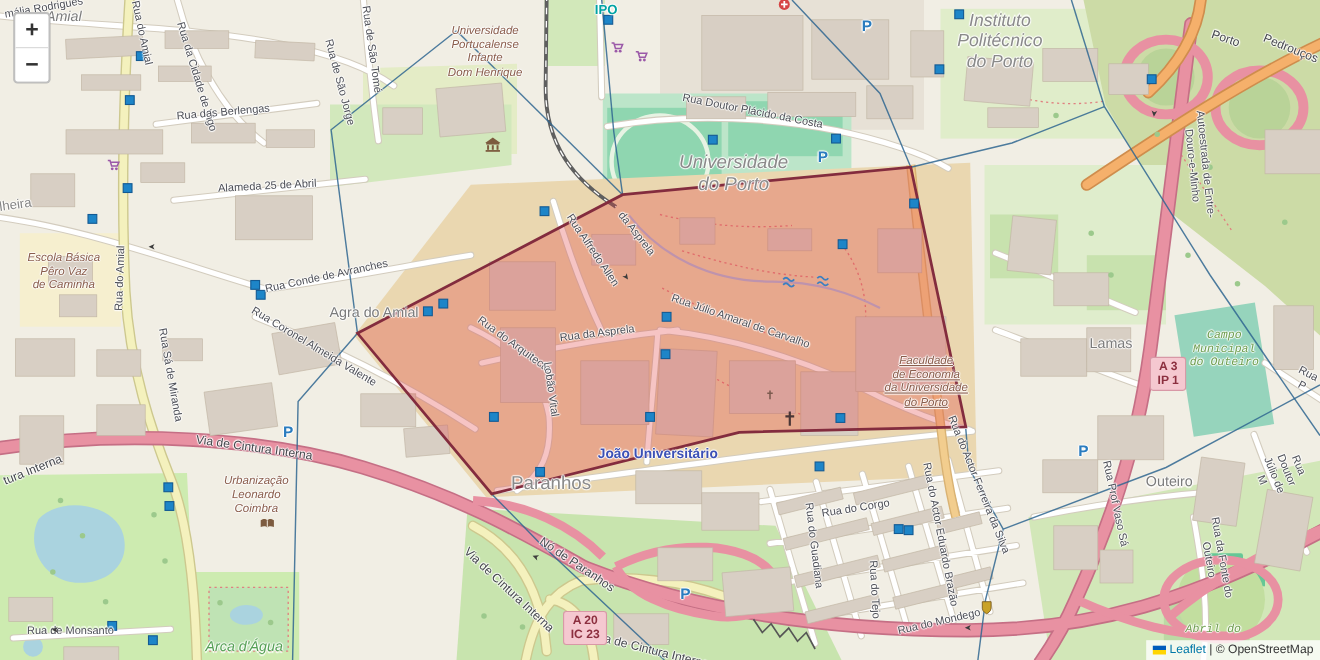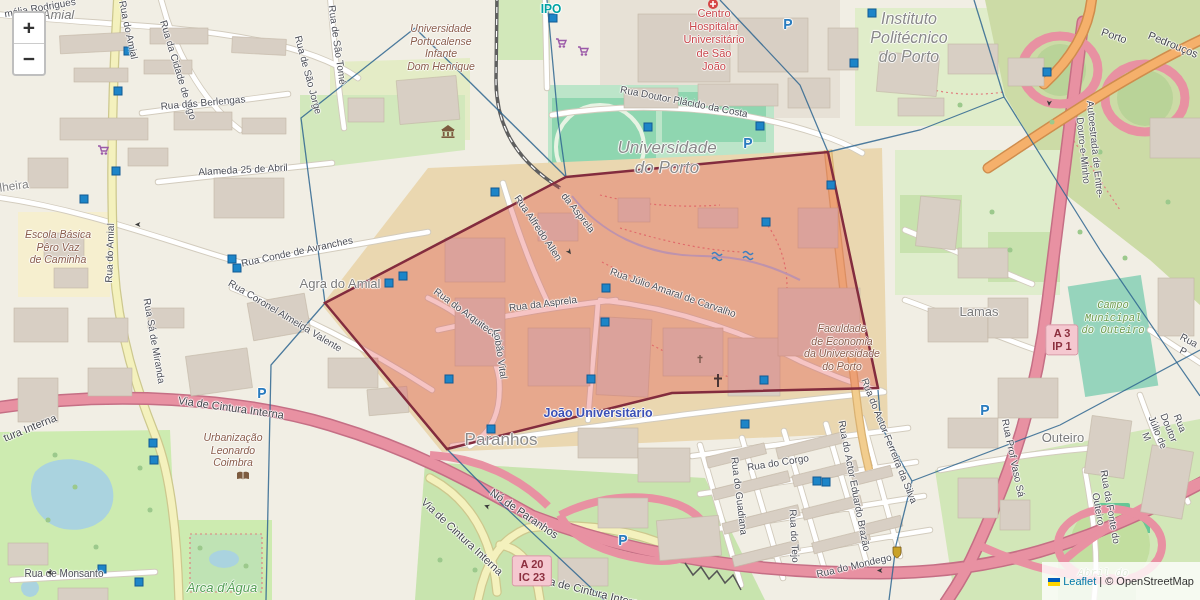--- a/index.html
+++ b/index.html
@@ -27,21 +27,21 @@
          border:1px solid #d898a6;border-radius:3px;font-weight:bold;font-size:11px;
          line-height:1.15;padding:2px 6px;text-align:center;white-space:pre-line;pointer-events:none;}
   
   #zoomctl{position:absolute;left:12px;top:11px;width:30px;border:2px solid rgba(0,0,0,.25);
            border-radius:4px;overflow:hidden;z-index:50;background:#fff;}
   #zoomctl a{display:block;width:30px;height:30px;line-height:29px;text-align:center;
              font-size:21px;font-weight:bold;color:#333;text-decoration:none;background:#fff;cursor:pointer;}
   #zoomctl a:first-child{border-bottom:1px solid #ccc;}
   
   #attrib{position:absolute;right:0;bottom:0;background:rgba(255,255,255,.8);font-size:11px;
-          color:#333;padding:12px 6px;z-index:50;line-height:14px;}
+          color:#333;padding:2px 6px;z-index:50;line-height:14px;}
   #attrib a{text-decoration:none;color:#0078a8;}
   #attrib .osm{color:#333;}
   .flag{display:inline-block;width:12px;height:8px;vertical-align:-1px;margin-right:3px;
         background:linear-gradient(to bottom,#005bbb 50%,#ffd500 50%);}
   
   .bld rect{fill:#d8cfc4;stroke:#c2b6a5;stroke-width:.6;}
   .rc{fill:none;stroke:#d3ccbe;stroke-width:6.5;stroke-linecap:round;}
   .rf{fill:none;stroke:#ffffff;stroke-width:4.6;stroke-linecap:round;}
   .yc{fill:none;stroke:#cdc88e;stroke-width:9.5;stroke-linecap:round;}
   .yf{fill:none;stroke:#f4f1bd;stroke-width:7;stroke-linecap:round;}
@@ -372,39 +372,34 @@
       <div class="lbl street-lg" style="left: 231px; top: 408px; transform: translate(-50%, -50%) rotate(8deg);">Via de Cintura Interna</div>
       <div class="lbl street-lg" style="left: 30px; top: 428px; transform: translate(-50%, -50%) rotate(-22deg);">tura Interna</div>
       <div class="lbl street-lg" style="left: 462px; top: 537px; transform: translate(-50%, -50%) rotate(43deg);">Via de Cintura Interna</div>
       <div class="lbl street-lg" style="left: 524px; top: 514px; transform: translate(-50%, -50%) rotate(34deg);">Nó de Paranhos</div>
       <div class="lbl street-lg" style="left: 592px; top: 592px; transform: translate(-50%, -50%) rotate(14deg);">Via de Cintura Interna</div>
       <div class="lbl place-lg" style="left: 501px; top: 440px; transform: translate(-50%, -50%) rotate(0deg);">Paranhos</div>
       <div class="lbl poi-blue" style="left: 598px; top: 413px; transform: translate(-50%, -50%) rotate(0deg);">João Universitário</div>
       <div class="lbl place-italic-lg" style="left: 667px; top: 158px; transform: translate(-50%, -50%) rotate(0deg);">Universidade
 do Porto</div>
       <div class="lbl poi-teal" style="left: 551px; top: 9px; transform: translate(-50%, -50%) rotate(0deg);">IPO</div>
-      <div class="lbl poi-red" style="left: 714px; top: 40px; transform: translate(-50%, -50%) rotate(0deg);">Centro
-Hospitalar
-Universitário
-de São
-João</div>
       <div class="lbl street" style="left: 684px; top: 102px; transform: translate(-50%, -50%) rotate(11deg);">Rua Doutor Plácido da Costa</div>
       <div class="lbl poi-brown" style="left: 441px; top: 47px; transform: translate(-50%, -50%) rotate(0deg);">Universidade
 Portucalense
 Infante
 Dom Henrique</div>
       <div class="lbl street" style="left: 337px; top: 45px; transform: translate(-50%, -50%) rotate(82deg);">Rua de São Tomé</div>
       <div class="lbl street" style="left: 308px; top: 75px; transform: translate(-50%, -50%) rotate(75deg);">Rua de São Jorge</div>
       <div class="lbl place-italic" style="left: 909px; top: 38px; transform: translate(-50%, -50%) rotate(0deg);">Instituto
 Politécnico
 do Porto</div>
       <div class="lbl street-lg" style="left: 1114px; top: 36px; transform: translate(-50%, -50%) rotate(19deg);">Porto</div>
       <div class="lbl street-lg" style="left: 1173px; top: 45px; transform: translate(-50%, -50%) rotate(22deg);">Pedrouços</div>
       <div class="lbl street" style="left: 1089px; top: 150px; transform: translate(-50%, -50%) rotate(84deg);">Autoestrada de Entre-Douro-e-Minho</div>
-      <div class="lbl place" style="left: 979px; top: 312px; transform: translate(-50%, -50%) rotate(0deg);">Lamas</div>
+      <div class="lbl place" style="left: 1010px; top: 312px; transform: translate(-50%, -50%) rotate(0deg);">Lamas</div>
       <div class="lbl poi-green" style="left: 1113px; top: 318px; transform: translate(-50%, -50%) rotate(0deg);">Campo
 Municipal
 do Outeiro</div>
       <div class="lbl street" style="left: 1186px; top: 346px; transform: translate(-50%, -50%) rotate(28deg);">Rua P</div>
       <div class="lbl place" style="left: 1063px; top: 438px; transform: translate(-50%, -50%) rotate(0deg);">Outeiro</div>
       <div class="lbl street" style="left: 1013px; top: 458px; transform: translate(-50%, -50%) rotate(78deg);">Rua Prof Vaso Sá</div>
       <div class="lbl street" style="left: 1163px; top: 430px; transform: translate(-50%, -50%) rotate(68deg);">Rua Doutor Júlio de M</div>
       <div class="lbl street" style="left: 1104px; top: 508px; transform: translate(-50%, -50%) rotate(80deg);">Rua da Fonte do Outeiro</div>
       <div class="lbl poi-green" style="left: 1103px; top: 573px; transform: translate(-50%, -50%) rotate(0deg);">Abril do</div>
       <div class="lbl street" style="left: 778px; top: 463px; transform: translate(-50%, -50%) rotate(-9deg);">Rua do Corgo</div>
@@ -412,21 +407,21 @@
       <div class="lbl street" style="left: 794px; top: 536px; transform: translate(-50%, -50%) rotate(87deg);">Rua do Tejo</div>
       <div class="lbl street" style="left: 854px; top: 486px; transform: translate(-50%, -50%) rotate(79deg);">Rua do Actor Eduardo Brazão</div>
       <div class="lbl street" style="left: 854px; top: 566px; transform: translate(-50%, -50%) rotate(-13deg);">Rua do Mondego</div>
       <div class="lbl street" style="left: 889px; top: 441px; transform: translate(-50%, -50%) rotate(68deg);">Rua do Actor Ferreira da Silva</div>
       <div class="lbl street" style="left: 538px; top: 228px; transform: translate(-50%, -50%) rotate(56deg);">Rua Alfredo Allen</div>
       <div class="lbl street" style="left: 543px; top: 304px; transform: translate(-50%, -50%) rotate(-7deg);">Rua da Asprela</div>
       <div class="lbl street" style="left: 578px; top: 213px; transform: translate(-50%, -50%) rotate(52deg);">da Asprela</div>
       <div class="lbl street" style="left: 467px; top: 314px; transform: translate(-50%, -50%) rotate(36deg);">Rua do Arquitecto</div>
       <div class="lbl street" style="left: 500px; top: 354px; transform: translate(-50%, -50%) rotate(82deg);">Lobão Vital</div>
       <div class="lbl street" style="left: 673px; top: 293px; transform: translate(-50%, -50%) rotate(19deg);">Rua Júlio Amaral de Carvalho</div>
-      <div class="lbl poi-brown" style="left: 842px; top: 347px; transform: translate(-50%, -50%) rotate(0deg);">Faculdade
+      <div class="lbl poi-brown" style="left: 842px; top: 347px; transform: translate(-50%, -50%) rotate(0deg); text-decoration: underline;">Faculdade
 de Economia
 da Universidade
 do Porto</div>
       <div class="lbl parking" style="left: 788px; top: 24px; transform: translate(-50%, -50%) rotate(0deg);">P</div>
       <div class="lbl parking" style="left: 748px; top: 143px; transform: translate(-50%, -50%) rotate(0deg);">P</div>
       <div class="lbl parking" style="left: 985px; top: 410px; transform: translate(-50%, -50%) rotate(0deg);">P</div>
       <div class="lbl parking" style="left: 262px; top: 393px; transform: translate(-50%, -50%) rotate(0deg);">P</div>
       <div class="lbl parking" style="left: 623px; top: 540px; transform: translate(-50%, -50%) rotate(0deg);">P</div>
       <div class="lbl arrow" style="left: 138px; top: 224px; transform: translate(-50%, -50%) rotate(180deg);">➤</div>
       <div class="lbl arrow" style="left: 569px; top: 252px; transform: translate(-50%, -50%) rotate(55deg);">➤</div>

